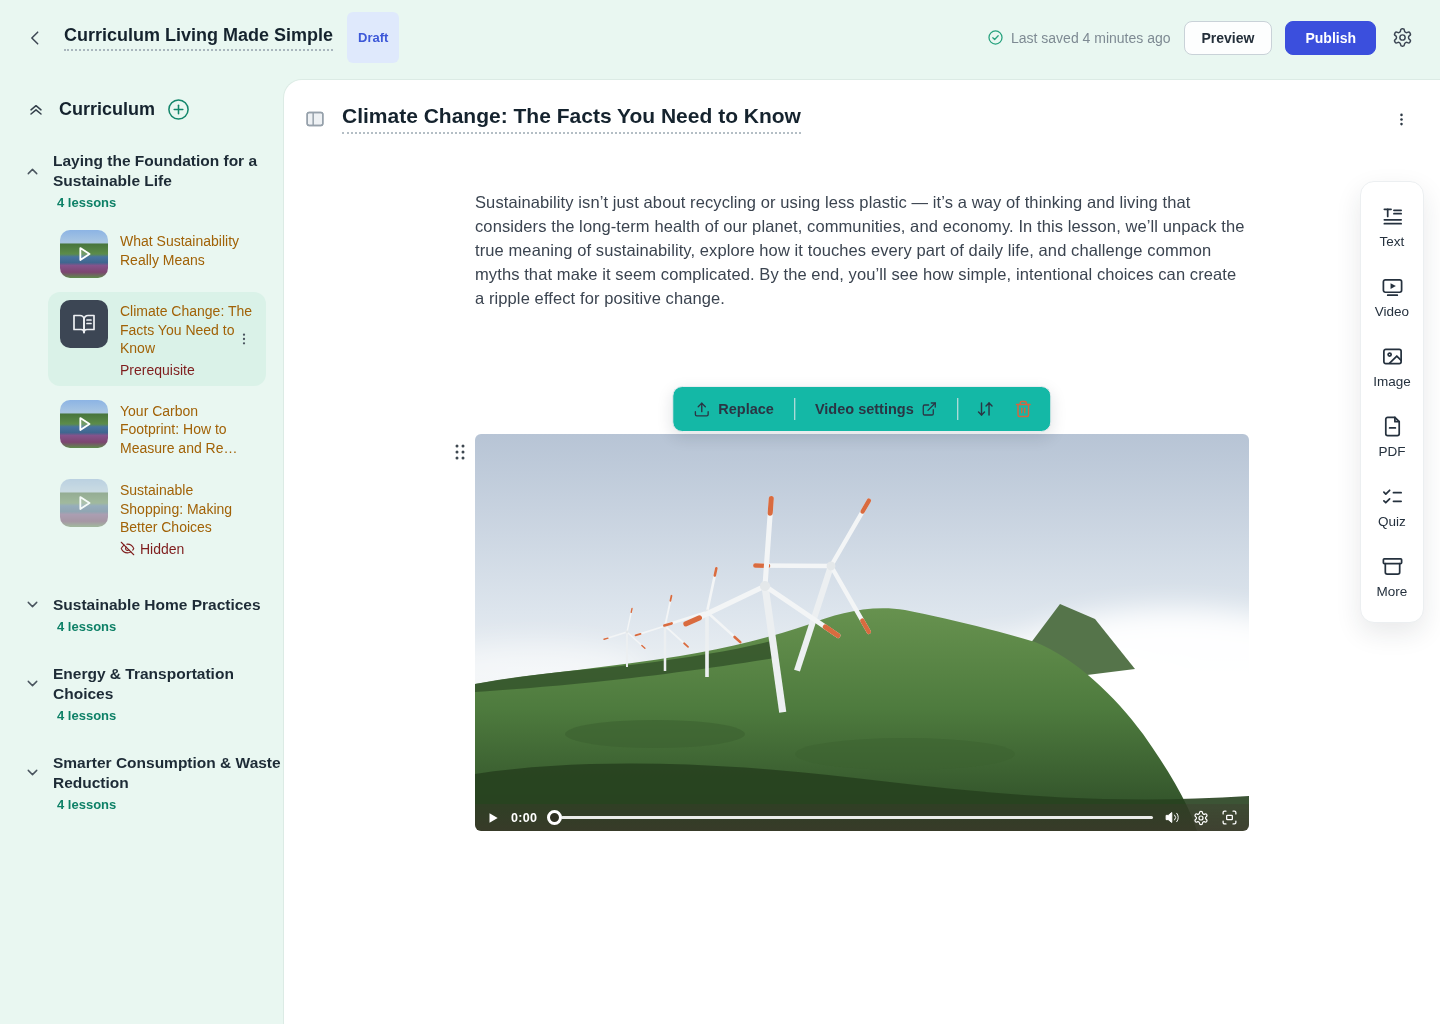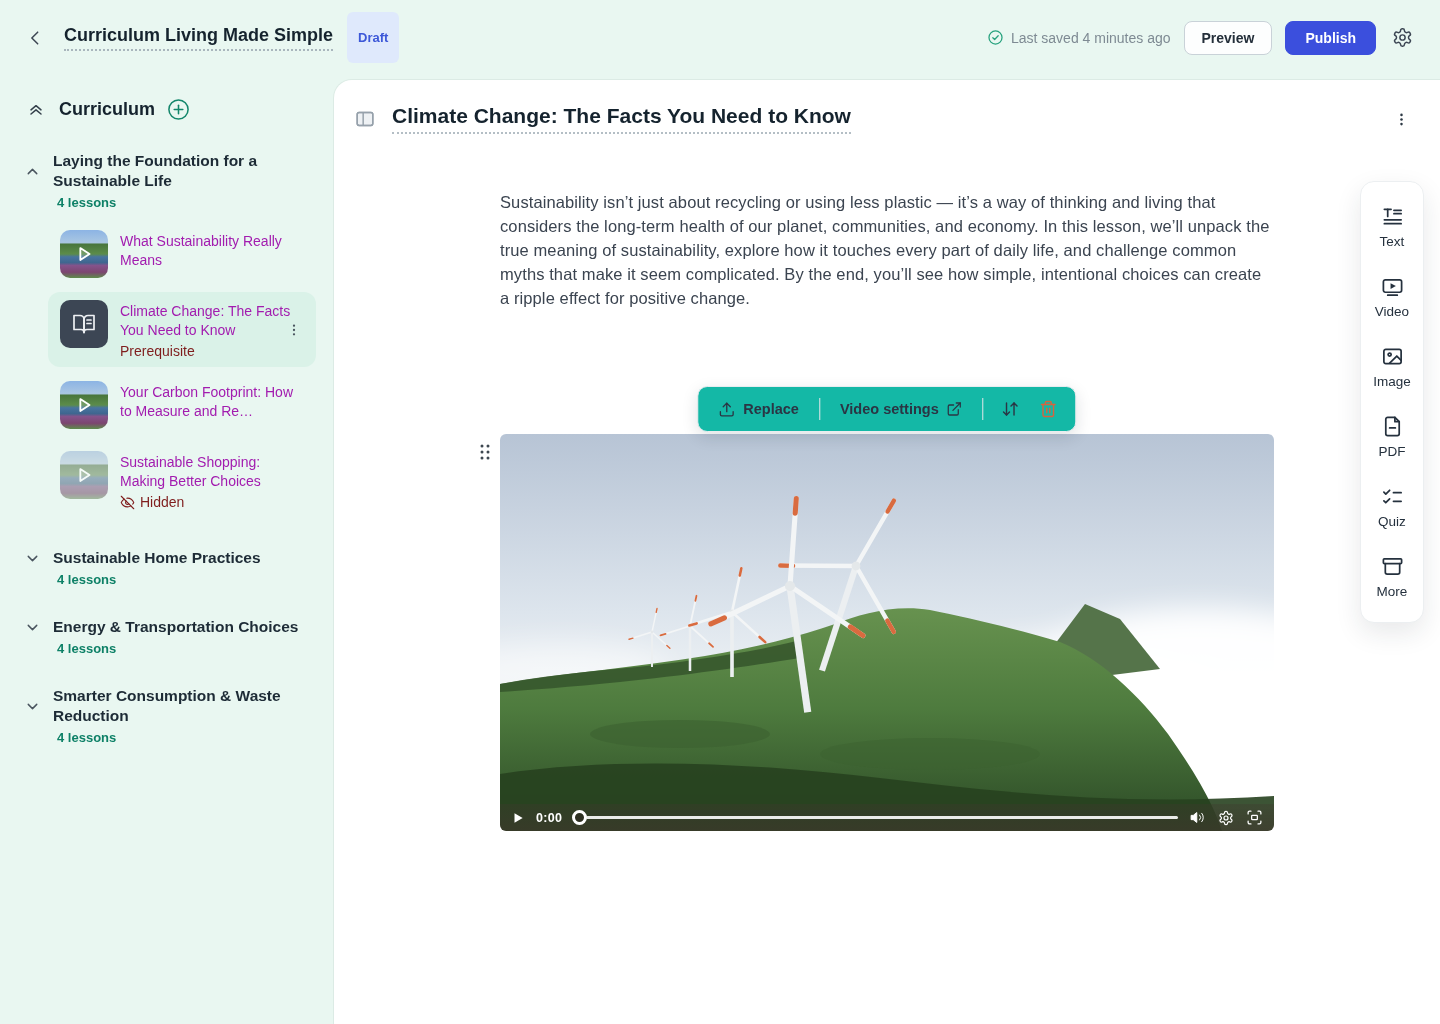--- a/index.html
+++ b/index.html
@@ -30,21 +30,21 @@
   .saved svg { color:#27a27e; }
   .btn { font-family:inherit; font-size:14px; font-weight:600; border-radius:8px; cursor:pointer; padding:8px 17px; }
   .btn-preview { background:#fdfefe; border:1px solid #c9d2d8; color:#242f3a; }
   .btn-publish { background:#3b4fdd; border:1px solid #3b4fdd; color:#fff; padding:8px 19px; }
   .gear-btn { background:none;border:none;cursor:pointer;color:#3c4653;display:flex;padding:3px; }
 
   
   .layout { display:flex; height:949px; }
 
   
-  .sidebar { width:334px; flex-shrink:0; padding-top:22px; overflow:hidden; }
+  .sidebar { width:284px; flex-shrink:0; padding-top:22px; overflow:hidden; }
   .curriculum-head { display:flex; align-items:center; gap:10px; padding-left:24px; }
   .collapse-all { background:none;border:none;cursor:pointer;color:#35414c;display:flex;padding:2px; }
   .curriculum-title { font-size:18px; font-weight:700; color:#15232e; margin-left:1px; }
   .add-section { background:none;border:none;cursor:pointer;color:#13866b;display:flex;padding:0;margin-left:2px; }
 
   .section { margin-top:30px; }
   .section-head { display:flex; align-items:center; gap:12px; padding-left:24px; cursor:pointer; }
   .section-chevron { color:#4a555f; flex-shrink:0; display:flex; }
   .section-title { font-size:15.5px; font-weight:600; color:#1d2b36; line-height:20px; max-width:250px; }
   .section-count { font-size:13px; font-weight:600; color:#0e8167; padding-left:57px; margin-top:4px; }
@@ -60,21 +60,21 @@
     background:
       linear-gradient(180deg,#8cb4e4 0%,#a9c6e2 26%,#49763c 30%,#5c8c4a 50%,#48749f 56%,#3f668f 68%,#84538b 74%,#7c4570 88%,#5d8c4a 100%);
   }
   .thumb.dimmed { opacity:.55; filter:saturate(.7); }
   .thumb .play-ovl { position:absolute; inset:0; display:flex; align-items:center; justify-content:center; color:#fff; }
   .reading-tile {
     width:48px; height:48px; border-radius:10px; flex-shrink:0;
     background:#3c4654; display:flex; align-items:center; justify-content:center; color:#eef1f4;
   }
   .lesson-text { padding-top:2px; }
-  .lesson-title { font-size:14px; font-weight:500; color:#a21caf; line-height:18.5px; max-width:170px; }
+  .lesson-title { font-size:14px; font-weight:500; color:#a16207; line-height:18.5px; max-width:170px; }
   .lesson-badge { font-size:14px; color:#7f1d1d; margin-top:4px; display:flex; align-items:center; gap:5px; }
   .lesson-kebab {
     position:absolute; right:10px; top:50%; transform:translateY(-50%);
     background:none;border:none;cursor:pointer;color:#49545e;display:flex;padding:4px;
   }
 
   
   .main-card {
     flex:1; background:#ffffff; border-top-left-radius:18px; position:relative;
     box-shadow:0 0 0 1px rgba(210,226,219,.55);

